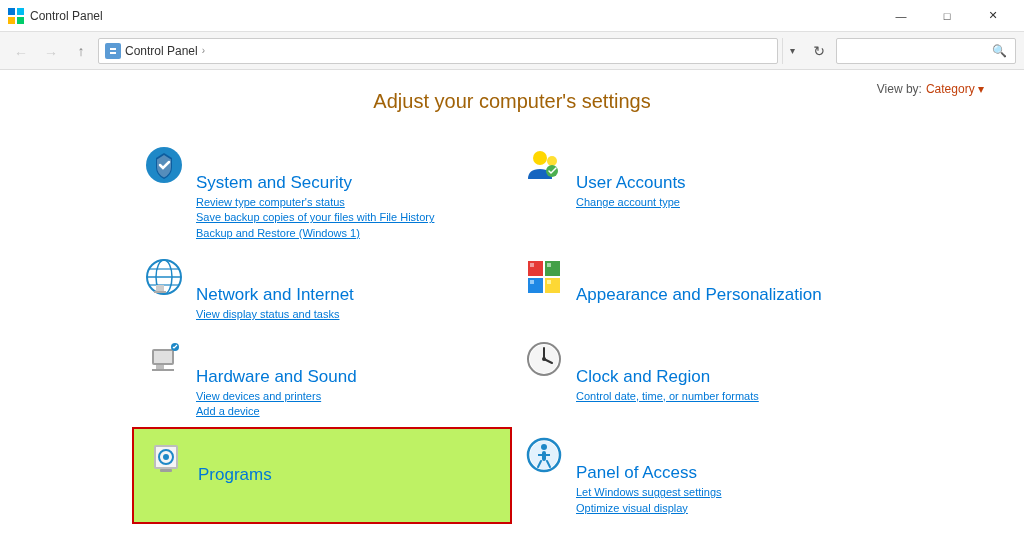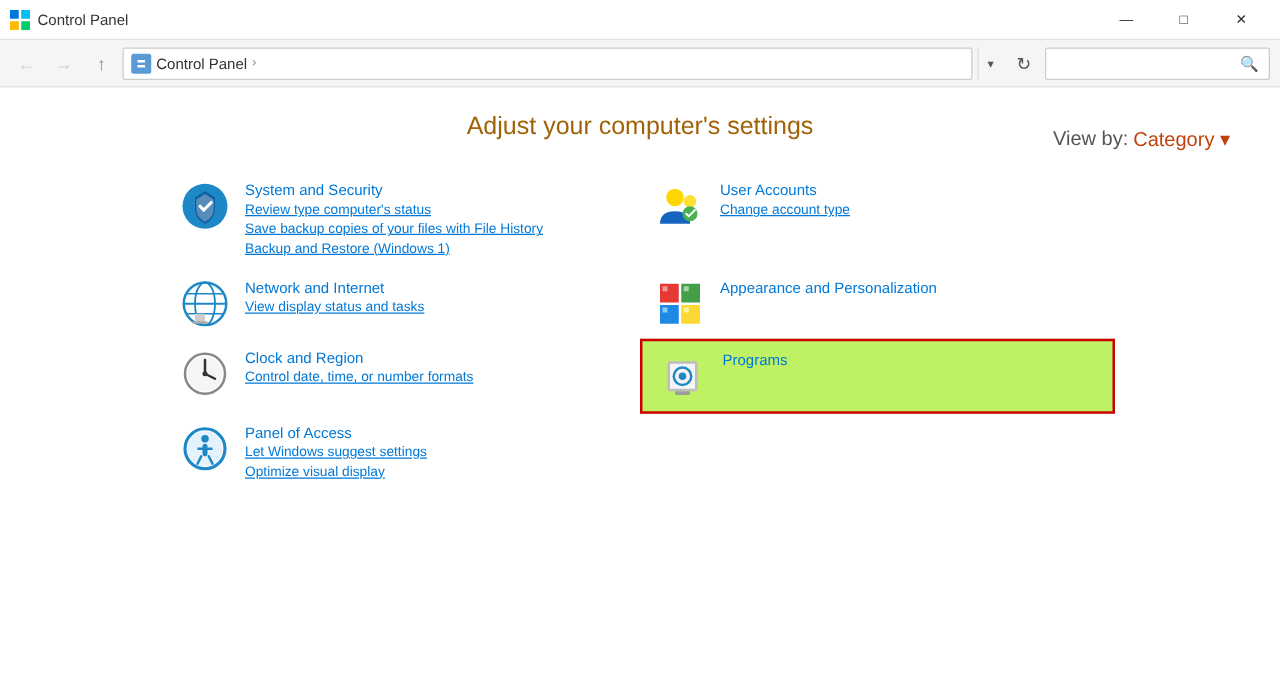--- a/index.html
+++ b/index.html
@@ -183,24 +183,25 @@
       width: 40px;
       height: 40px;
       flex-shrink: 0;
       display: flex;
       align-items: center;
       justify-content: center;
     }
 
     .cat-text { flex: 1; }
     .cat-title {
-      font-size: 12px;
+      font-size: 17px;
       color: #0078d7;
       font-weight: 400;
       margin-bottom: 2px;
+      margin-top: 28px;
     }
     .cat-link {
       font-size: 11px;
       color: #0078d7;
       text-decoration: underline;
       cursor: pointer;
       display: block;
       line-height: 1.4;
     }
 
@@ -245,21 +246,21 @@
   <button class="address-dropdown">▾</button>
   <button class="refresh-btn">↻</button>
   <div class="search-box">
     <span>🔍</span>
   </div>
 </div>
 
 <div class="main-content" style="position:relative;">
   <h1 class="page-title">Adjust your computer's settings</h1>
 
-  <div style="position:absolute; top:32px; right:40px; display:flex; align-items:center; gap:4px; font-size:16px;">
+  <div style="position:absolute; top:12px; right:40px; display:flex; align-items:center; gap:4px; font-size:12px;">
     <span style="color:#555;">View by:</span>
     <span style="color:#c2410c; cursor:pointer;">Category ▾</span>
   </div>
 
   <div class="categories-grid">
 
     <div class="category-item">
       <div class="cat-icon">
         <svg width="40" height="40" viewBox="0 0 40 40">
           <ellipse cx="20" cy="20" rx="18" ry="18" fill="#1e88c7"></ellipse>
@@ -321,20 +322,37 @@
           <rect x="23" y="6" width="4" height="4" fill="#a5d6a7"></rect>
           <rect x="6" y="23" width="4" height="4" fill="#90caf9"></rect>
           <rect x="23" y="23" width="4" height="4" fill="#fff59d"></rect>
         </svg>
       </div>
       <div class="cat-text">
         <div class="cat-title">Appearance and Personalization</div>
       </div>
     </div>
 
+    <div class="category-item">
+      <div class="cat-icon">
+        <svg width="40" height="40" viewBox="0 0 40 40">
+          <rect x="8" y="10" width="22" height="16" rx="2" fill="#9e9e9e"></rect>
+          <rect x="10" y="12" width="18" height="12" fill="#e0e0e0"></rect>
+          <rect x="12" y="26" width="8" height="4" fill="#bdbdbd"></rect>
+          <rect x="8" y="30" width="22" height="2" fill="#9e9e9e"></rect>
+          <circle cx="31" cy="8" r="4" fill="#1e88c7"></circle>
+          <path d="M29 8 L30 9 L33 6" stroke="#fff" stroke-width="1.2" fill="none"></path>
+        </svg>
+      </div>
+      <div class="cat-text">
+        <div class="cat-title">Hardware and Sound</div>
+        <span class="cat-link">View devices and printers</span>
+        <span class="cat-link">Add a device</span>
+      </div>
+    </div>
 
     <div class="category-item">
       <div class="cat-icon">
         <svg width="40" height="40" viewBox="0 0 40 40">
           <circle cx="20" cy="20" r="16" fill="none" stroke="#888" stroke-width="2"></circle>
           <circle cx="20" cy="20" r="14" fill="#f5f5f5"></circle>
           <line x1="20" y1="20" x2="20" y2="9" stroke="#333" stroke-width="2" stroke-linecap="round"></line>
           <line x1="20" y1="20" x2="28" y2="24" stroke="#333" stroke-width="2" stroke-linecap="round"></line>
           <circle cx="20" cy="20" r="2" fill="#333"></circle>
         </svg>

